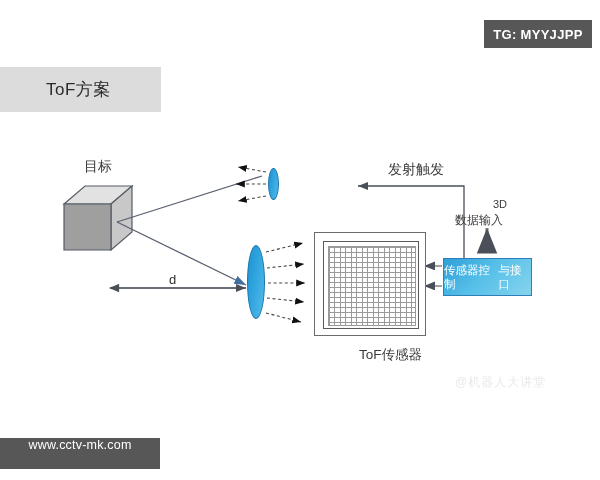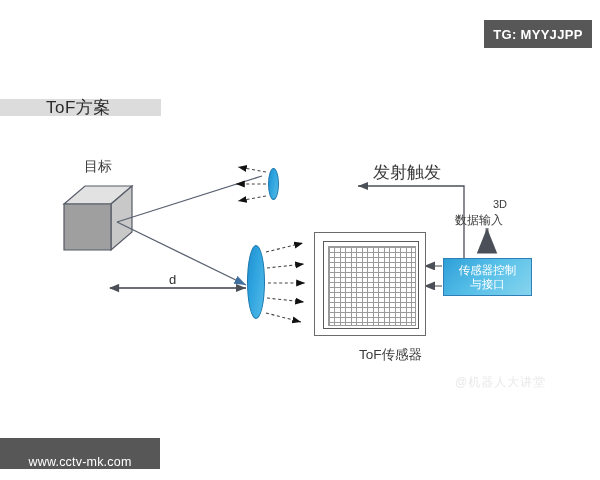--- a/index.html
+++ b/index.html
@@ -30,58 +30,57 @@
     display: flex;
     align-items: center;
     justify-content: center;
     margin-top: 12px;
   }
 
   
   #title-banner {
     position: absolute;
     left: 0px; top: 67px;
-    width: 161px; height: 17px;
+    width: 161px; height: 45px;
     background: #dcdcdc;
     display: flex;
     align-items: center;
-    margin-top: 32px;
   }
   #title-text {
     margin-left: 46px;
     font-size: 17px;
     color: #2b2b2b;
     letter-spacing: 0.5px;
   }
 
   
   #footer-bar {
     position: absolute;
     left: 0px; top: 438px;
     width: 160px; height: 31px;
     background: #575757;
     display: flex;
-    align-items: flex-end;
+    align-items: flex-start;
     justify-content: center;
   }
   #footer-text {
     color: #ffffff;
     font-size: 12.5px;
     letter-spacing: 0.2px;
   }
 
   
   .lbl {
     position: absolute;
     color: #3a3a3a;
     font-size: 13px;
     white-space: nowrap;
   }
   #label-target      { left: 84px;  top: 158px; font-size: 14px; }
-  #label-trigger     { left: 373px; top: 161px; font-size: 17px; }
+  #label-trigger     { left: 388px; top: 161px; font-size: 14px; }
   #label-3d-line1    { left: 477px; top: 198px; font-size: 11px; text-align:right; width: 30px;}
   #label-3d-line2    { left: 455px; top: 212px; font-size: 12px; }
   #label-tof-sensor  { left: 330px; top: 346px; font-size: 13.5px; margin-left: 29px; }
   #label-d           { left: 169px; top: 272px; font-size: 13px; color:#2f2f2f;}
 
   
   #laser-box {
     position: absolute;
     left: 278px; top: 163px;
     width: 75px; height: 40px;
@@ -120,23 +119,23 @@
   }
 
   
   #control-box {
     position: absolute;
     left: 443px; top: 258px;
     width: 89px; height: 38px;
     border: 1.2px solid #2e7fb8;
     background: linear-gradient(135deg, #2e9fd8 0%, #56bfe8 45%, #86d4ee 100%);
     display: flex;
-    flex-direction: column;
-    align-items: center;
-    justify-content: center;
+    flex-direction: row;
+    align-items: center;
+    justify-content: flex-start;
     line-height: 1.25;
   }
   .ctrl-line { color: #ffffff; font-size: 11.5px; }
 
   
   .lens {
     position: absolute;
     border-radius: 50%;
     background: linear-gradient(100deg, #1f8fd0 0%, #2ea3de 40%, #54bbe9 100%);
     border: 1px solid #1876ab;

